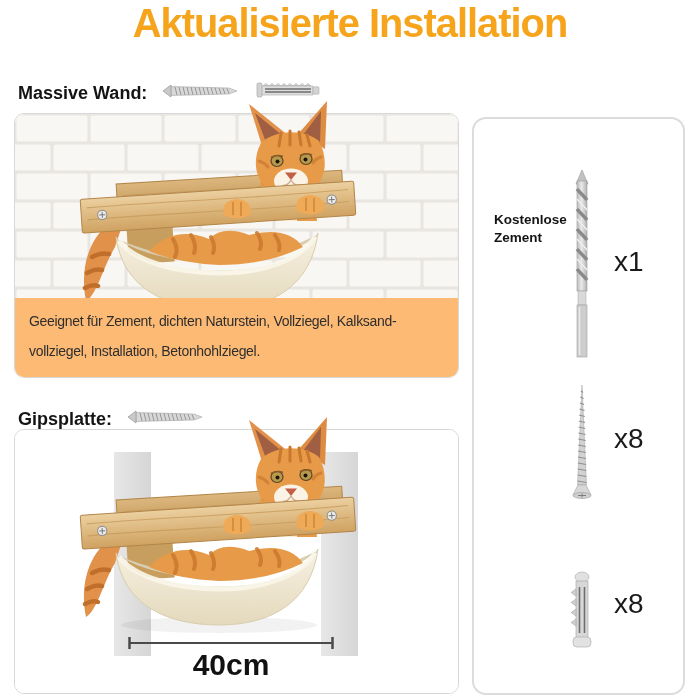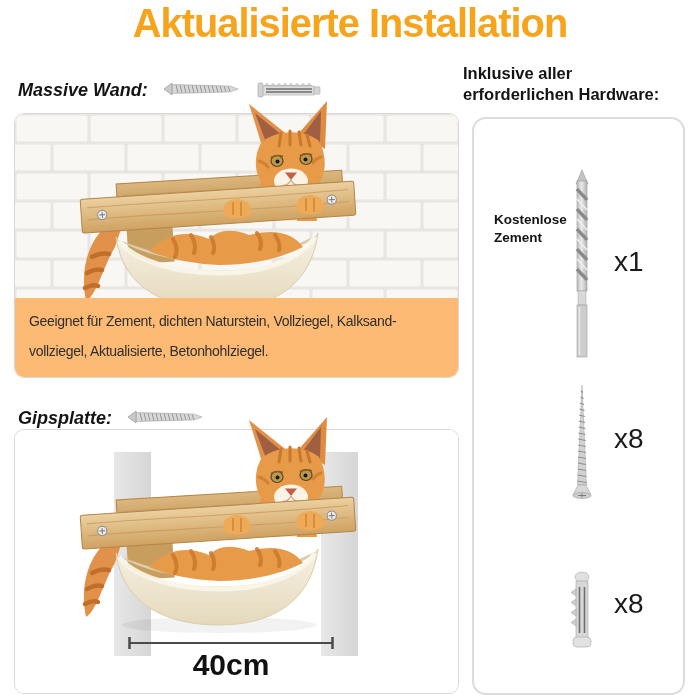--- a/index.html
+++ b/index.html
@@ -1,21 +1,21 @@
 <!DOCTYPE html>
 <html><head>
 <meta charset="utf-8">
 <style>
   html,body{margin:0;padding:0;background:#fff;}
   .page{position:relative;width:700px;height:700px;background:#fff;overflow:hidden;
         font-family:"Liberation Sans",sans-serif;color:#141414;}
   .title{position:absolute;top:-2px;left:0;width:100%;margin:0;text-align:center;
          font-size:41px;line-height:50px;font-weight:bold;letter-spacing:-1px;
          color:#F5A41C;transform:scaleX(0.97);}
-  .label-row{position:absolute;display:flex;align-items:flex-start;gap:14px;font-style:italic;}
+  .label-row{position:absolute;display:flex;align-items:flex-end;gap:14px;}
   #row-massive{left:18px;top:80px;}
   #row-gips{left:18px;top:408px;}
   .section-label{font-size:18px;font-weight:bold;color:#141414;white-space:nowrap;}
   .photo{position:absolute;left:14px;width:443px;height:263px;border:1px solid #d8d8d8;
          border-radius:10px;}
   #photo1{top:113px;}
   #photo2{top:429px;}
   .photo-bg{position:absolute;inset:0;border-radius:9px;overflow:hidden;background:#fff;}
   .rail{position:absolute;top:22px;height:204px;width:37px;
         background:linear-gradient(to right,#e7e7e7,#d6d6d6);}
@@ -150,21 +150,21 @@
           </pattern>
         </defs>
         <rect width="100%" height="100%" fill="url(#bricks)"></rect>
       </svg>
     </div>
     <svg class="cat-scene" viewBox="0 0 320 225">
         <use href="#sym-cat-hammock" width="320" height="225"></use>
       </svg>
     <div class="caption">
       <div>Geeignet für Zement, dichten Naturstein, Vollziegel, Kalksand-</div>
-      <div>vollziegel, Aktualisierte, Betonhohlziegel.</div>
+      <div>vollziegel, Installation, Betonhohlziegel.</div>
     </div>
   </div>
 
   <div class="label-row" id="row-gips">
     <span class="section-label">Gipsplatte:</span>
     <span>
       <svg width="80" height="18" viewBox="0 0 80 18">
         <polygon points="10,4.5 68,6 76,9 68,12 10,13.5" fill="#d8d8d8" stroke="#a6a6a6" stroke-width="0.6"></polygon>
         <polygon points="2,9 10,3 10,15" fill="#c9c9c9" stroke="#9e9e9e" stroke-width="0.8"></polygon>
         <path d="M14 5 L16 13 M18 5 L20 13 M22 5 L24 13 M26 5 L28 13 M30 5 L32 13 M34 5.2 L36 12.8 M38 5.2 L40 12.8 M42 5.4 L44 12.6 M46 5.4 L48 12.6 M50 5.6 L52 12.4 M54 5.8 L56 12.2 M58 6 L60 12 M62 6.2 L64 11.8 M66 6.5 L68 11.5" stroke="#969696" stroke-width="1"></path>
@@ -181,24 +181,20 @@
         <use href="#sym-cat-hammock" width="320" height="225"></use>
       </svg>
     <svg class="dim-line" viewBox="0 0 206 14">
       <line x1="1" y1="7" x2="205" y2="7" stroke="#4a4a4a" stroke-width="2"></line>
       <line x1="1.5" y1="1" x2="1.5" y2="13" stroke="#4a4a4a" stroke-width="2.5"></line>
       <line x1="204.5" y1="1" x2="204.5" y2="13" stroke="#4a4a4a" stroke-width="2.5"></line>
     </svg>
     <div class="dim-text">40cm</div>
   </div>
 
-  <div class="hw-header">
-    <div>Inklusive aller</div>
-    <div>erforderlichen Hardware:</div>
-  </div>
 
   <div class="hw-box">
     <span class="hw-drill">
       <svg width="26" height="190" viewBox="0 0 26 190">
         <polygon points="7,15 13,1 19,15" fill="#c2c2c2" stroke="#999" stroke-width="0.6"></polygon>
         <rect x="8" y="12" width="10" height="110" fill="url(#metalV)" stroke="#999" stroke-width="0.6"></rect>
         <path d="M8,20 C11,24 15,27 18,31 M8,40 C11,44 15,47 18,51 M8,60 C11,64 15,67 18,71 M8,80 C11,84 15,87 18,91 M8,100 C11,104 15,107 18,111" stroke="#8a8a8a" stroke-width="3.5" fill="none"></path>
         <path d="M8,30 C11,34 15,37 18,41 M8,50 C11,54 15,57 18,61 M8,70 C11,74 15,77 18,81 M8,90 C11,94 15,97 18,101" stroke="#f0f0f0" stroke-width="1.4" fill="none"></path>
         <rect x="9" y="122" width="8" height="14" fill="#d9d9d9" stroke="#a5a5a5" stroke-width="0.5"></rect>
         <rect x="8" y="136" width="10" height="52" fill="#cdcdcd" stroke="#9e9e9e" stroke-width="0.6"></rect>

